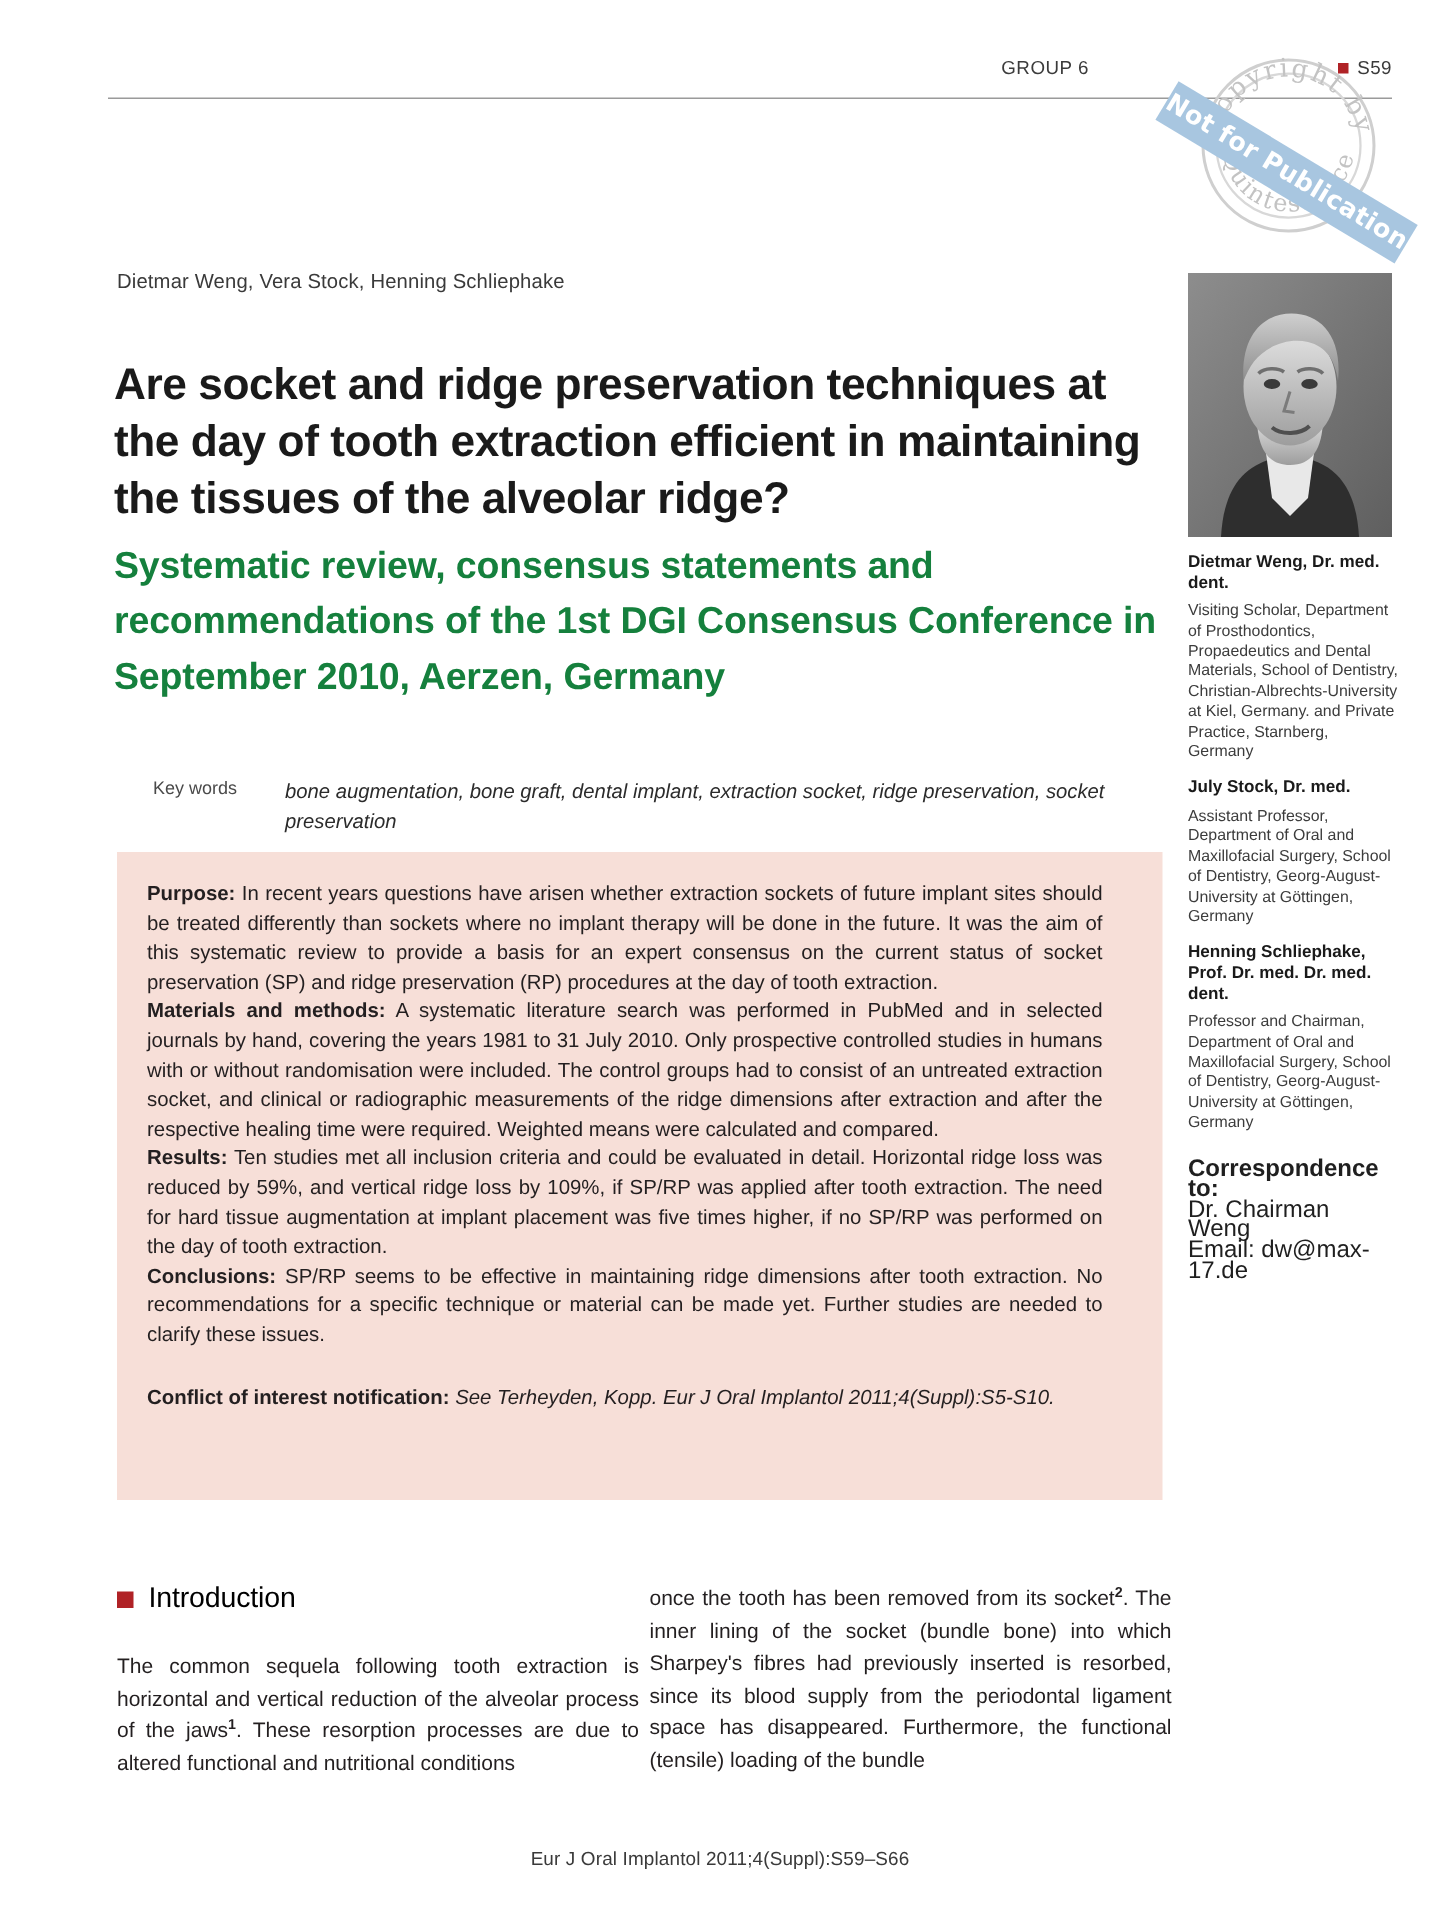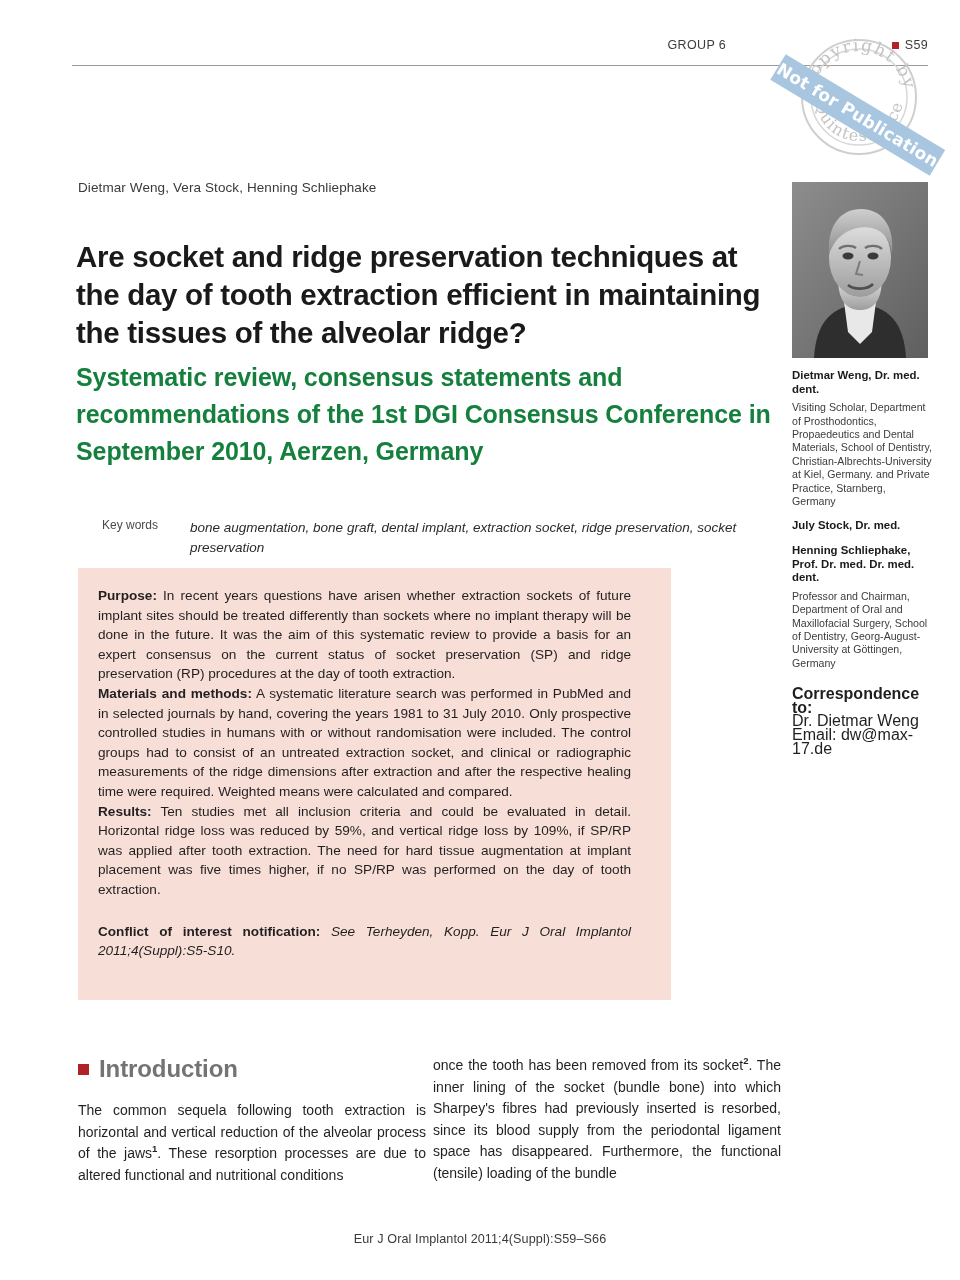--- a/index.html
+++ b/index.html
@@ -152,21 +152,21 @@
     font-style: italic;
     line-height: 20px;
     color: #2b2b2b;
   }
 
   
   .abstract {
     position: absolute;
     left: 78px;
     top: 568px;
-    width: 593px;
+    width: 697px;
     height: 432px;
     background: #f7dfd8;
     box-sizing: border-box;
     padding: 18px 40px 0 20px;
   }
   .abstract p {
     margin: 0;
     font-size: 13.6px;
     line-height: 19.6px;
     text-align: justify;
@@ -226,23 +226,23 @@
     align-items: center;
     gap: 10px;
   }
   .section-square {
     width: 11px;
     height: 11px;
     background: #b02226;
     display: inline-block;
   }
   .section-title {
-    font-size: 24px;
-    font-weight: bold;
-    color: #737373;
+    font-size: 19px;
+    font-weight: normal;
+    color: #000000;
     letter-spacing: -0.1px;
   }
   .col-left {
     position: absolute;
     left: 78px;
     top: 1100px;
     width: 348px;
   }
   .col-right {
     position: absolute;
@@ -310,20 +310,21 @@
 
   <div class="keywords">
     <div class="keywords-label">Key words</div>
     <div class="keywords-value">bone augmentation, bone graft, dental implant, extraction socket, ridge preservation, socket preservation</div>
   </div>
 
   <div class="abstract">
     <p><b>Purpose:</b><span> In recent years questions have arisen whether extraction sockets of future implant sites should be treated differently than sockets where no implant therapy will be done in the future. It was the aim of this systematic review to provide a basis for an expert consensus on the current status of socket preservation (SP) and ridge preservation (RP) procedures at the day of tooth extraction.</span></p>
     <p><b>Materials and methods:</b><span> A systematic literature search was performed in PubMed and in selected journals by hand, covering the years 1981 to 31 July 2010. Only prospective controlled studies in humans with or without randomisation were included. The control groups had to consist of an untreated extraction socket, and clinical or radiographic measurements of the ridge dimensions after extraction and after the respective healing time were required. Weighted means were calculated and compared.</span></p>
     <p><b>Results:</b><span> Ten studies met all inclusion criteria and could be evaluated in detail. Horizontal ridge loss was reduced by 59%, and vertical ridge loss by 109%, if SP/RP was applied after tooth extraction. The need for hard tissue augmentation at implant placement was five times higher, if no SP/RP was performed on the day of tooth extraction.</span></p>
+    <p><b>Conclusions:</b><span> SP/RP seems to be effective in maintaining ridge dimensions after tooth extraction. No recommendations for a specific technique or material can be made yet. Further studies are needed to clarify these issues.</span></p>
     <p class="coi"><b>Conflict of interest notification:</b><i> See Terheyden, Kopp. Eur J Oral Implantol 2011;4(Suppl):S5-S10.</i></p>
   </div>
 
   <div class="sidebar">
     <div class="portrait">
       <svg width="136" height="176" viewBox="0 0 136 176">
         <defs>
           <linearGradient id="bgGrad" x1="0" y1="0" x2="1" y2="1">
             <stop offset="0%" stop-color="#8d8d8d"></stop>
             <stop offset="100%" stop-color="#5f5f5f"></stop>
@@ -351,29 +352,30 @@
         <path d="M56,103 C62,108 75,108 81,102" fill="none" stroke="#4f4f4f" stroke-width="2.6"></path>
       </svg>
     </div>
 
     <div class="bio">
       <div class="bio-name">Dietmar Weng, Dr. med. dent.</div>
       <div class="bio-text">Visiting Scholar, Department of Prosthodontics, Propaedeutics and Dental Materials, School of Dentistry, Christian-Albrechts-University at Kiel, Germany. and Private Practice, Starnberg, Germany</div>
     </div>
     <div class="bio">
       <div class="bio-name">July Stock, Dr. med.</div>
+      <div class="bio-text">Assistant Professor, Department of Oral and Maxillofacial Surgery, School of Dentistry, Georg-August-University at Göttingen, Germany</div>
     </div>
     <div class="bio">
       <div class="bio-name">Henning Schliephake, Prof. Dr. med. Dr. med. dent.</div>
       <div class="bio-text">Professor and Chairman, Department of Oral and Maxillofacial Surgery, School of Dentistry, Georg-August-University at Göttingen, Germany</div>
     </div>
 
     <div class="corr">
       <div class="corr-title">Correspondence to:</div>
-      <div>Dr. Dietmar Weng</div>
+      <div>Dr. Chairman Weng</div>
       <div>Email: dw@max-17.de</div>
     </div>
   </div>
 
   <div class="section-head">
     <span class="section-square"></span>
     <span class="section-title">Introduction</span>
   </div>
 
   <div class="col-left">

